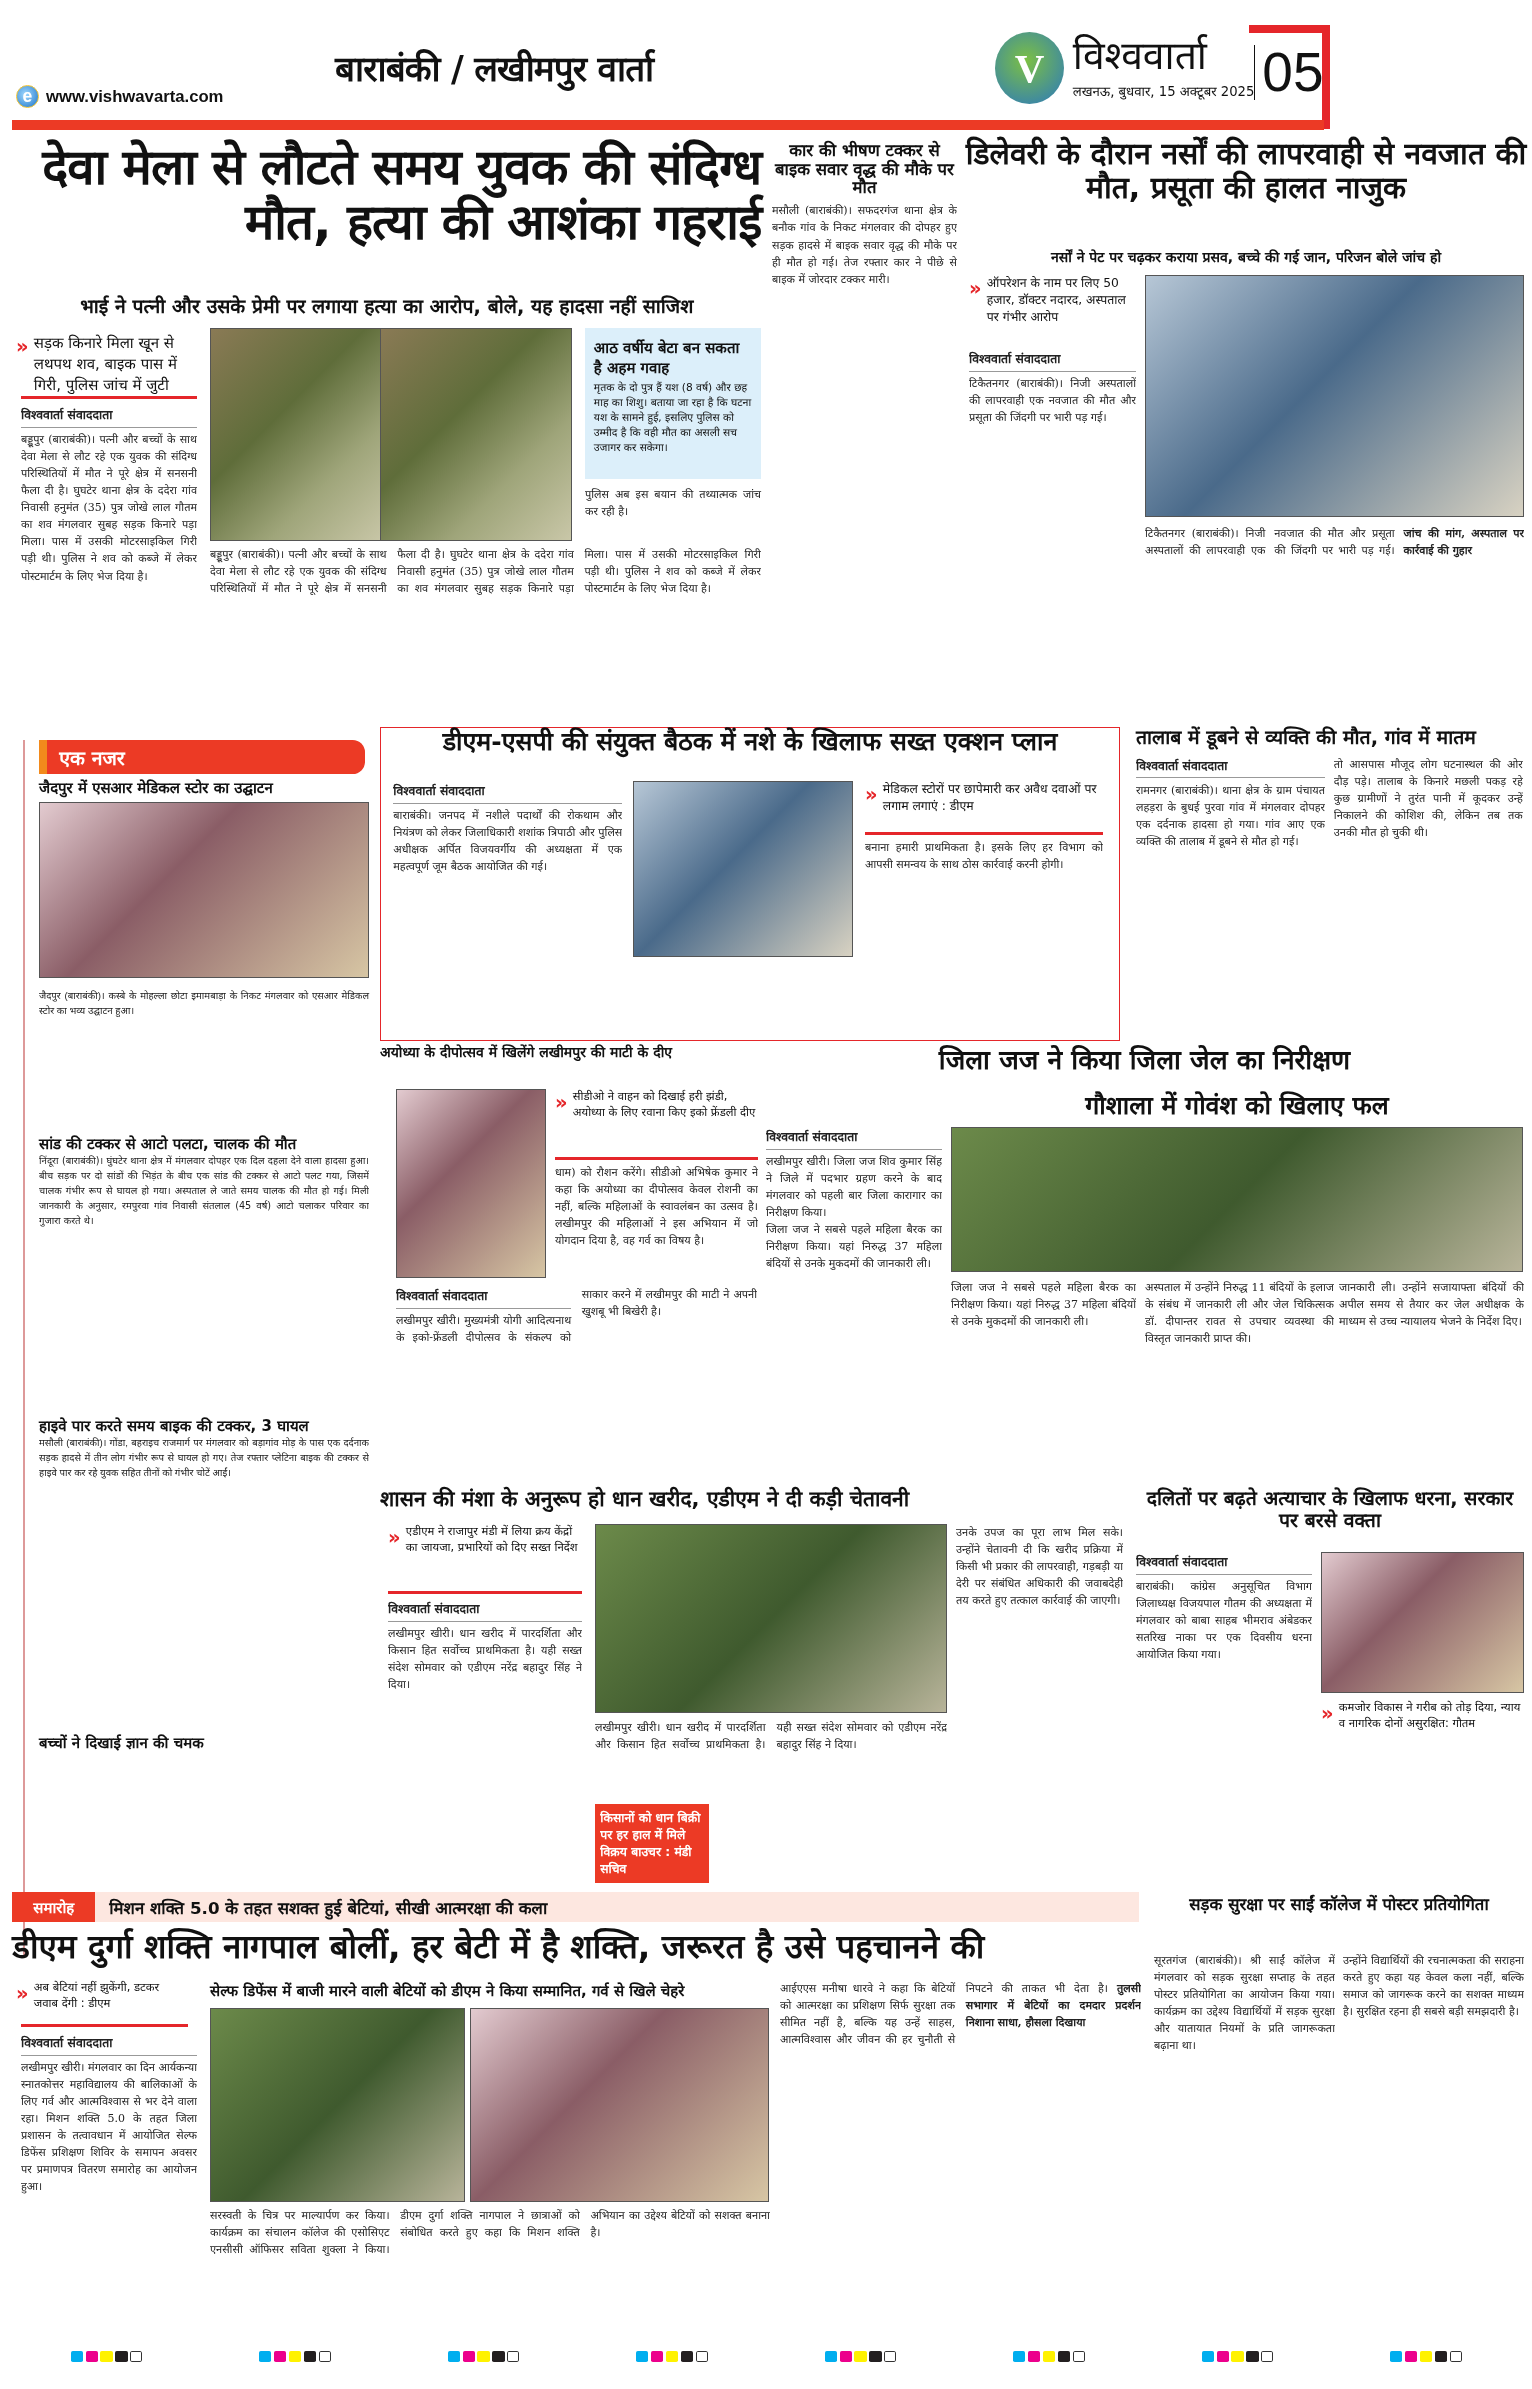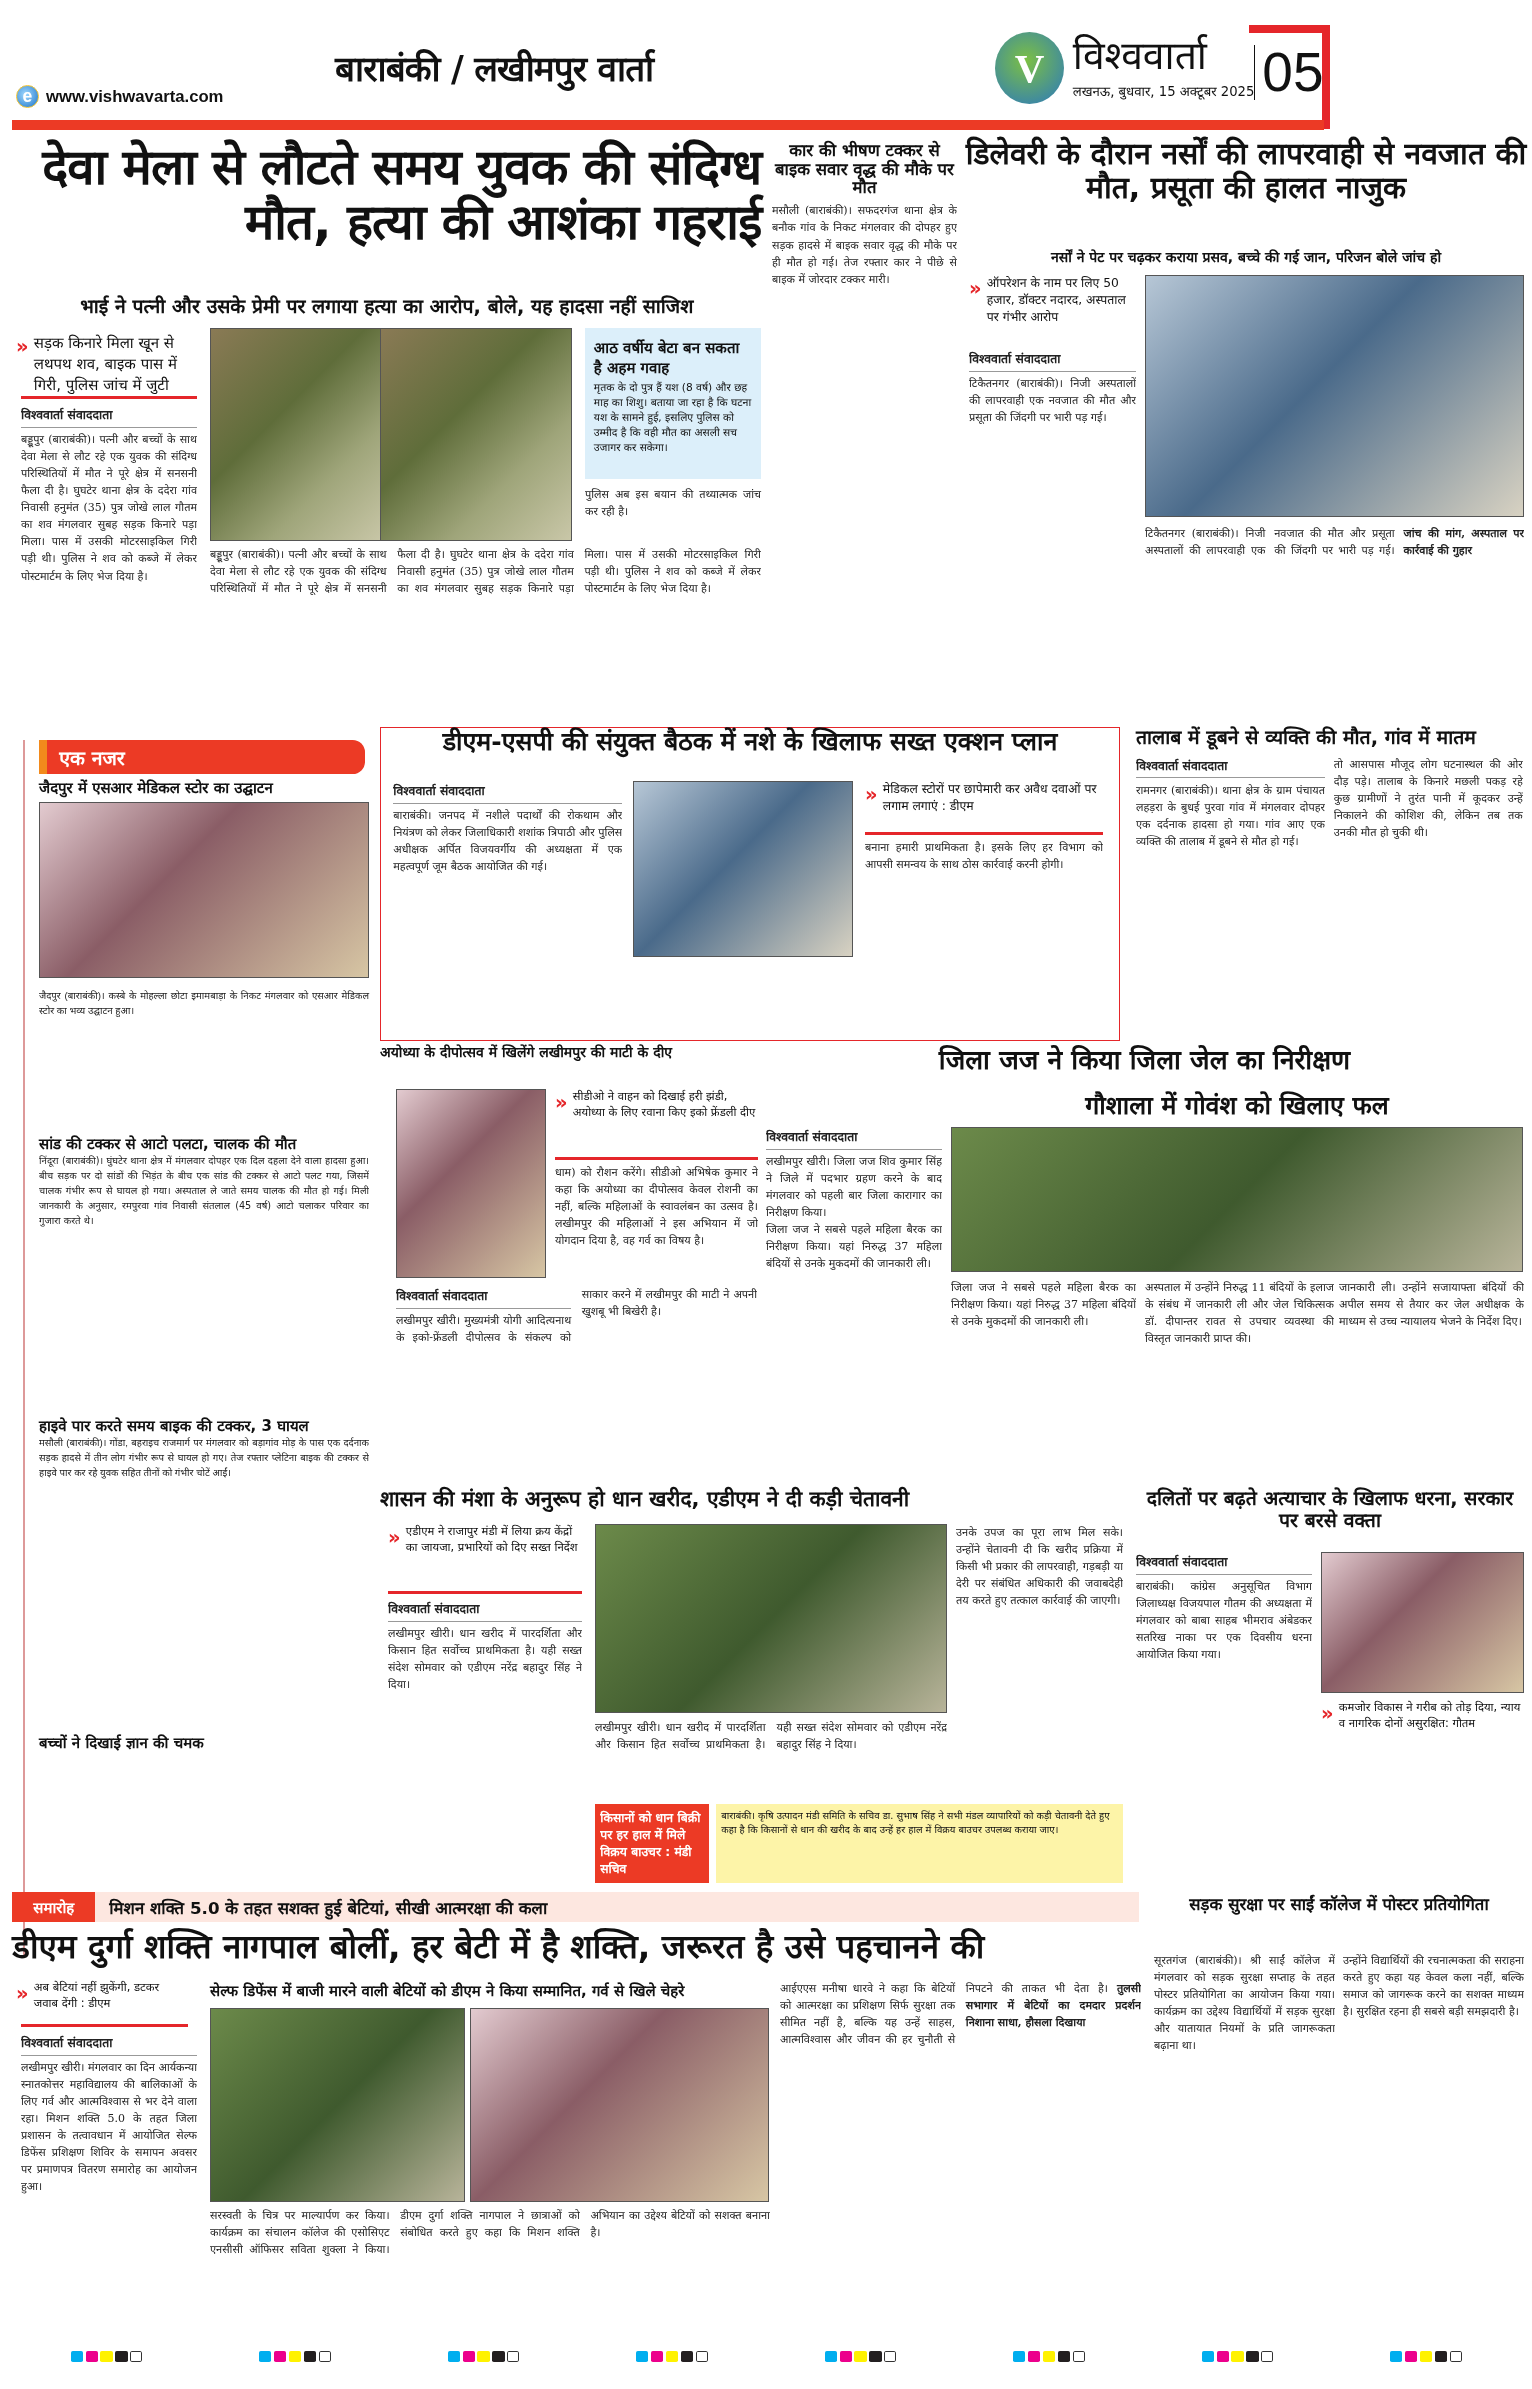--- a/index.html
+++ b/index.html
@@ -177,21 +177,20 @@
 <div class="abs rule" style="left:388px;top:1591px;width:194px"></div>
 <div class="abs body" style="left:388px;top:1599px;width:194px;height:282px;overflow:hidden">
   <div class="byline">विश्ववार्ता संवाददाता</div>
   <div>लखीमपुर खीरी। धान खरीद में पारदर्शिता और किसान हित सर्वोच्च प्राथमिकता है। यही सख्त संदेश सोमवार को एडीएम नरेंद्र बहादुर सिंह ने दिया।</div>
 </div>
 <div class="abs photo green" style="left:595px;top:1524px;width:352px;height:189px"></div>
 <div class="abs body" style="left:595px;top:1719px;width:352px;height:79px;overflow:hidden;column-count:2">लखीमपुर खीरी। धान खरीद में पारदर्शिता और किसान हित सर्वोच्च प्राथमिकता है। यही सख्त संदेश सोमवार को एडीएम नरेंद्र बहादुर सिंह ने दिया।</div>
 <div class="abs body" style="left:956px;top:1524px;width:167px;height:275px;overflow:hidden">उनके उपज का पूरा लाभ मिल सके। उन्होंने चेतावनी दी कि खरीद प्रक्रिया में किसी भी प्रकार की लापरवाही, गड़बड़ी या देरी पर संबंधित अधिकारी की जवाबदेही तय करते हुए तत्काल कार्रवाई की जाएगी।</div>
 <div class="abs" style="left:595px;top:1804px;width:528px;height:79px;display:flex;gap:7px">
   <div style="background:#ec3a25;color:#fff;font-weight:bold;font-size:12.3px;padding:5.3px;width:114px">किसानों को धान बिक्री पर हर हाल में मिले विक्रय बाउचर : मंडी सचिव</div>
-  <div style="background:#fdf4a8;font-size:9.7px;padding:5.3px;flex:1;line-height:1.45">बाराबंकी। कृषि उत्पादन मंडी समिति के सचिव डा. सुभाष सिंह ने सभी मंडल व्यापारियों को कड़ी चेतावनी देते हुए कहा है कि किसानों से धान की खरीद के बाद उन्हें हर हाल में विक्रय बाउचर उपलब्ध कराया जाए।</div>
 </div>
 
 <h3 class="abs" style="left:1136px;top:1488px;width:388px;font-size:19.4px;text-align:center">दलितों पर बढ़ते अत्याचार के खिलाफ धरना, सरकार पर बरसे वक्ता</h3>
 <div class="abs body" style="left:1136px;top:1552px;width:176px;height:326px;overflow:hidden">
   <div class="byline">विश्ववार्ता संवाददाता</div>
   <div>बाराबंकी। कांग्रेस अनुसूचित विभाग जिलाध्यक्ष विजयपाल गौतम की अध्यक्षता में मंगलवार को बाबा साहब भीमराव अंबेडकर सतरिख नाका पर एक दिवसीय धरना आयोजित किया गया।</div>
 </div>
 <div class="abs photo pink" style="left:1321px;top:1552px;width:203px;height:141px"></div>
 <div class="abs pull" style="left:1321px;top:1700px;width:203px;font-size:11.4px">
   <span class="chev">»</span>

